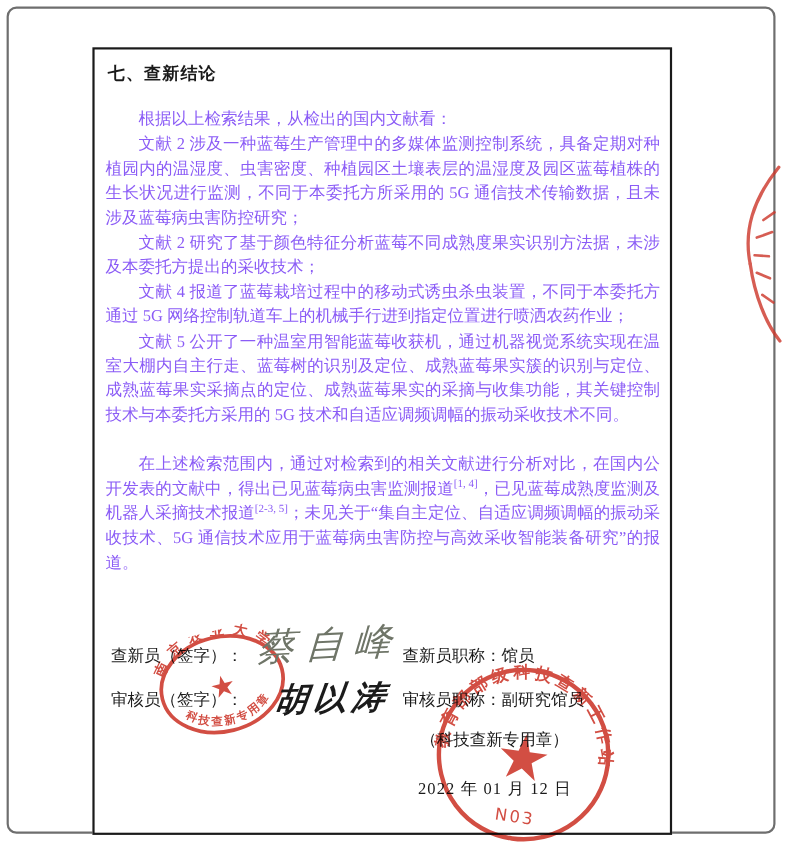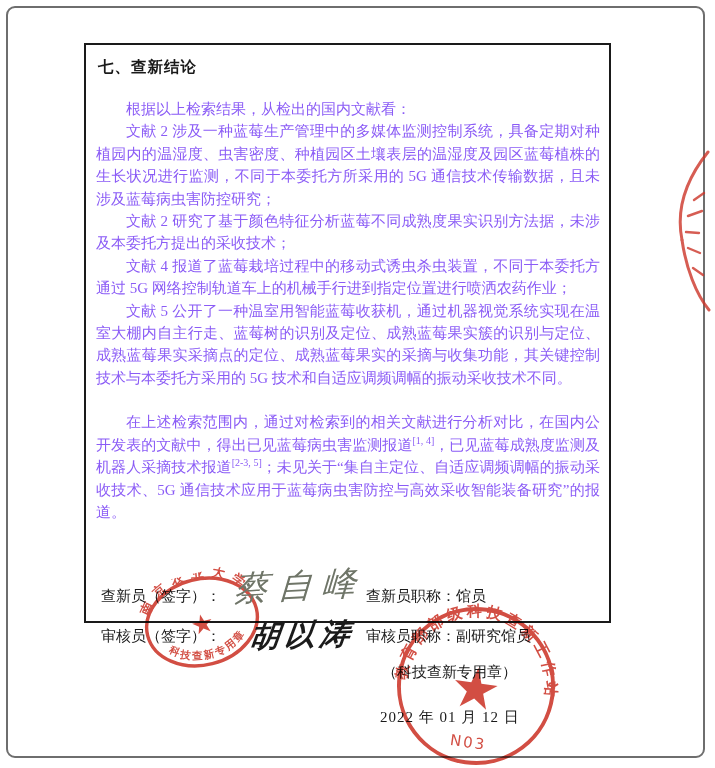--- a/index.html
+++ b/index.html
@@ -7,21 +7,21 @@
     width:715px;height:768px;position:relative;overflow:hidden;
     font-family:"Liberation Serif","DejaVu Serif",serif;
     color:#1a1a1a;
   }
   .page-frame{
     position:absolute;left:6px;top:6px;width:699px;height:752px;
     border:2px solid #6e6e6e;border-radius:9px;box-sizing:border-box;
     background:#ffffff;
   }
   .inner-box{
-    position:absolute;left:84px;top:43px;width:527px;height:580px;
+    position:absolute;left:84px;top:43px;width:527px;height:716px;
     border:2px solid #1a1a1a;box-sizing:border-box;background:#ffffff;
   }
   .content{padding:10px 9px 0 10px;}
   .doc-title{font-size:15.5px;font-weight:bold;margin:2px 0 20px 2px;letter-spacing:1px;}
   .para{
     font-size:15px;line-height:22.4px;text-align:justify;
     text-indent:2em;margin:0;color:#8b5cf6;
   }
   .para.gap-before{margin-top:22px;}
   .para sup{font-size:10px;line-height:0;}

